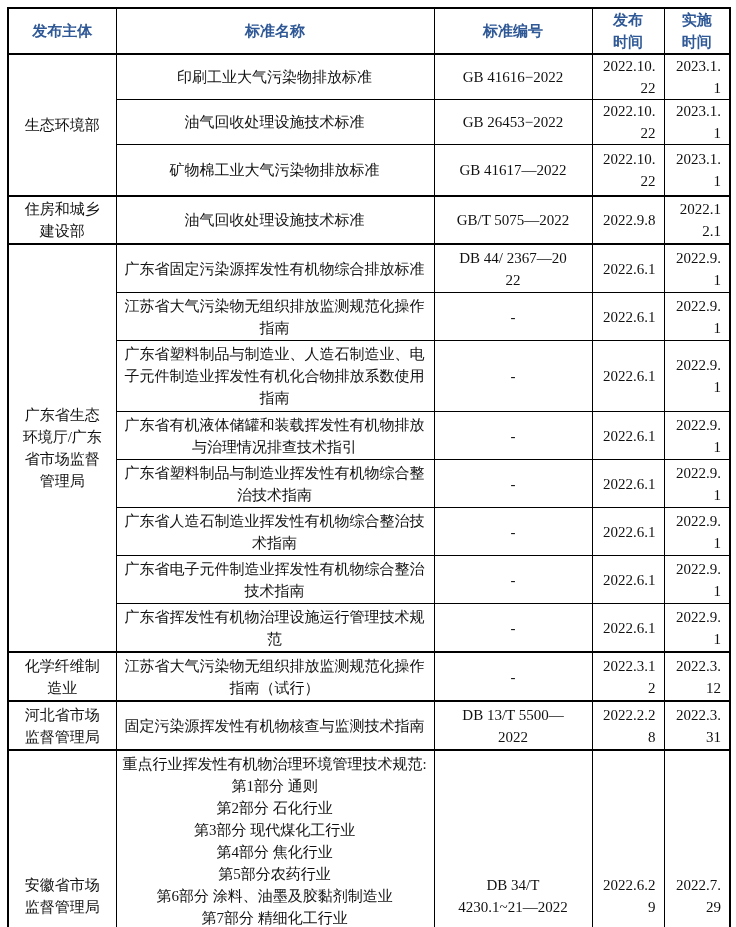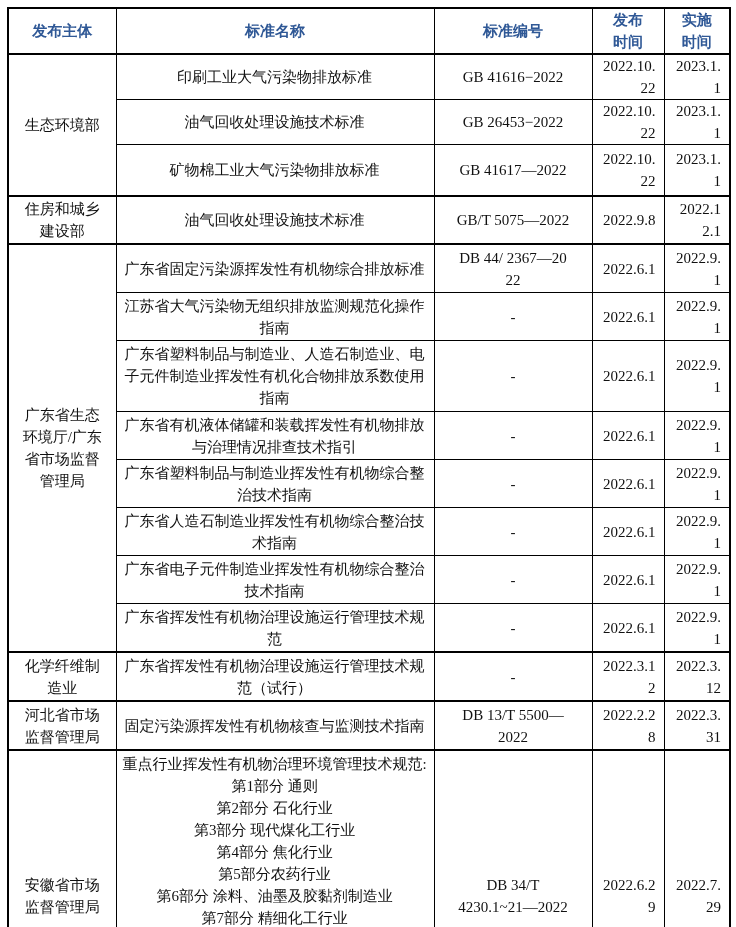--- a/index.html
+++ b/index.html
@@ -133,21 +133,21 @@
           <td class="date-cell">2022.9.1</td>
         </tr>
         <tr class="r2-7">
           <td class="name-cell">广东省挥发性有机物治理设施运行管理技术规范</td>
           <td class="code-cell">-</td>
           <td class="date-cell">2022.6.1</td>
           <td class="date-cell">2022.9.1</td>
         </tr>
         <tr class="r3-0 group-start">
           <td rowspan="1" class="publisher-cell">化学纤维制造业</td>
-          <td class="name-cell">广东省挥发性有机物治理设施运行管理技术规范（试行）</td>
+          <td class="name-cell">江苏省大气污染物无组织排放监测规范化操作指南（试行）</td>
           <td class="code-cell">-</td>
           <td class="date-cell">2022.3.12</td>
           <td class="date-cell">2022.3.12</td>
         </tr>
         <tr class="r4-0 group-start">
           <td rowspan="1" class="publisher-cell">河北省市场监督管理局</td>
           <td class="name-cell">固定污染源挥发性有机物核查与监测技术指南</td>
           <td class="code-cell">DB 13/T 5500—
 2022</td>
           <td class="date-cell">2022.2.28</td>

